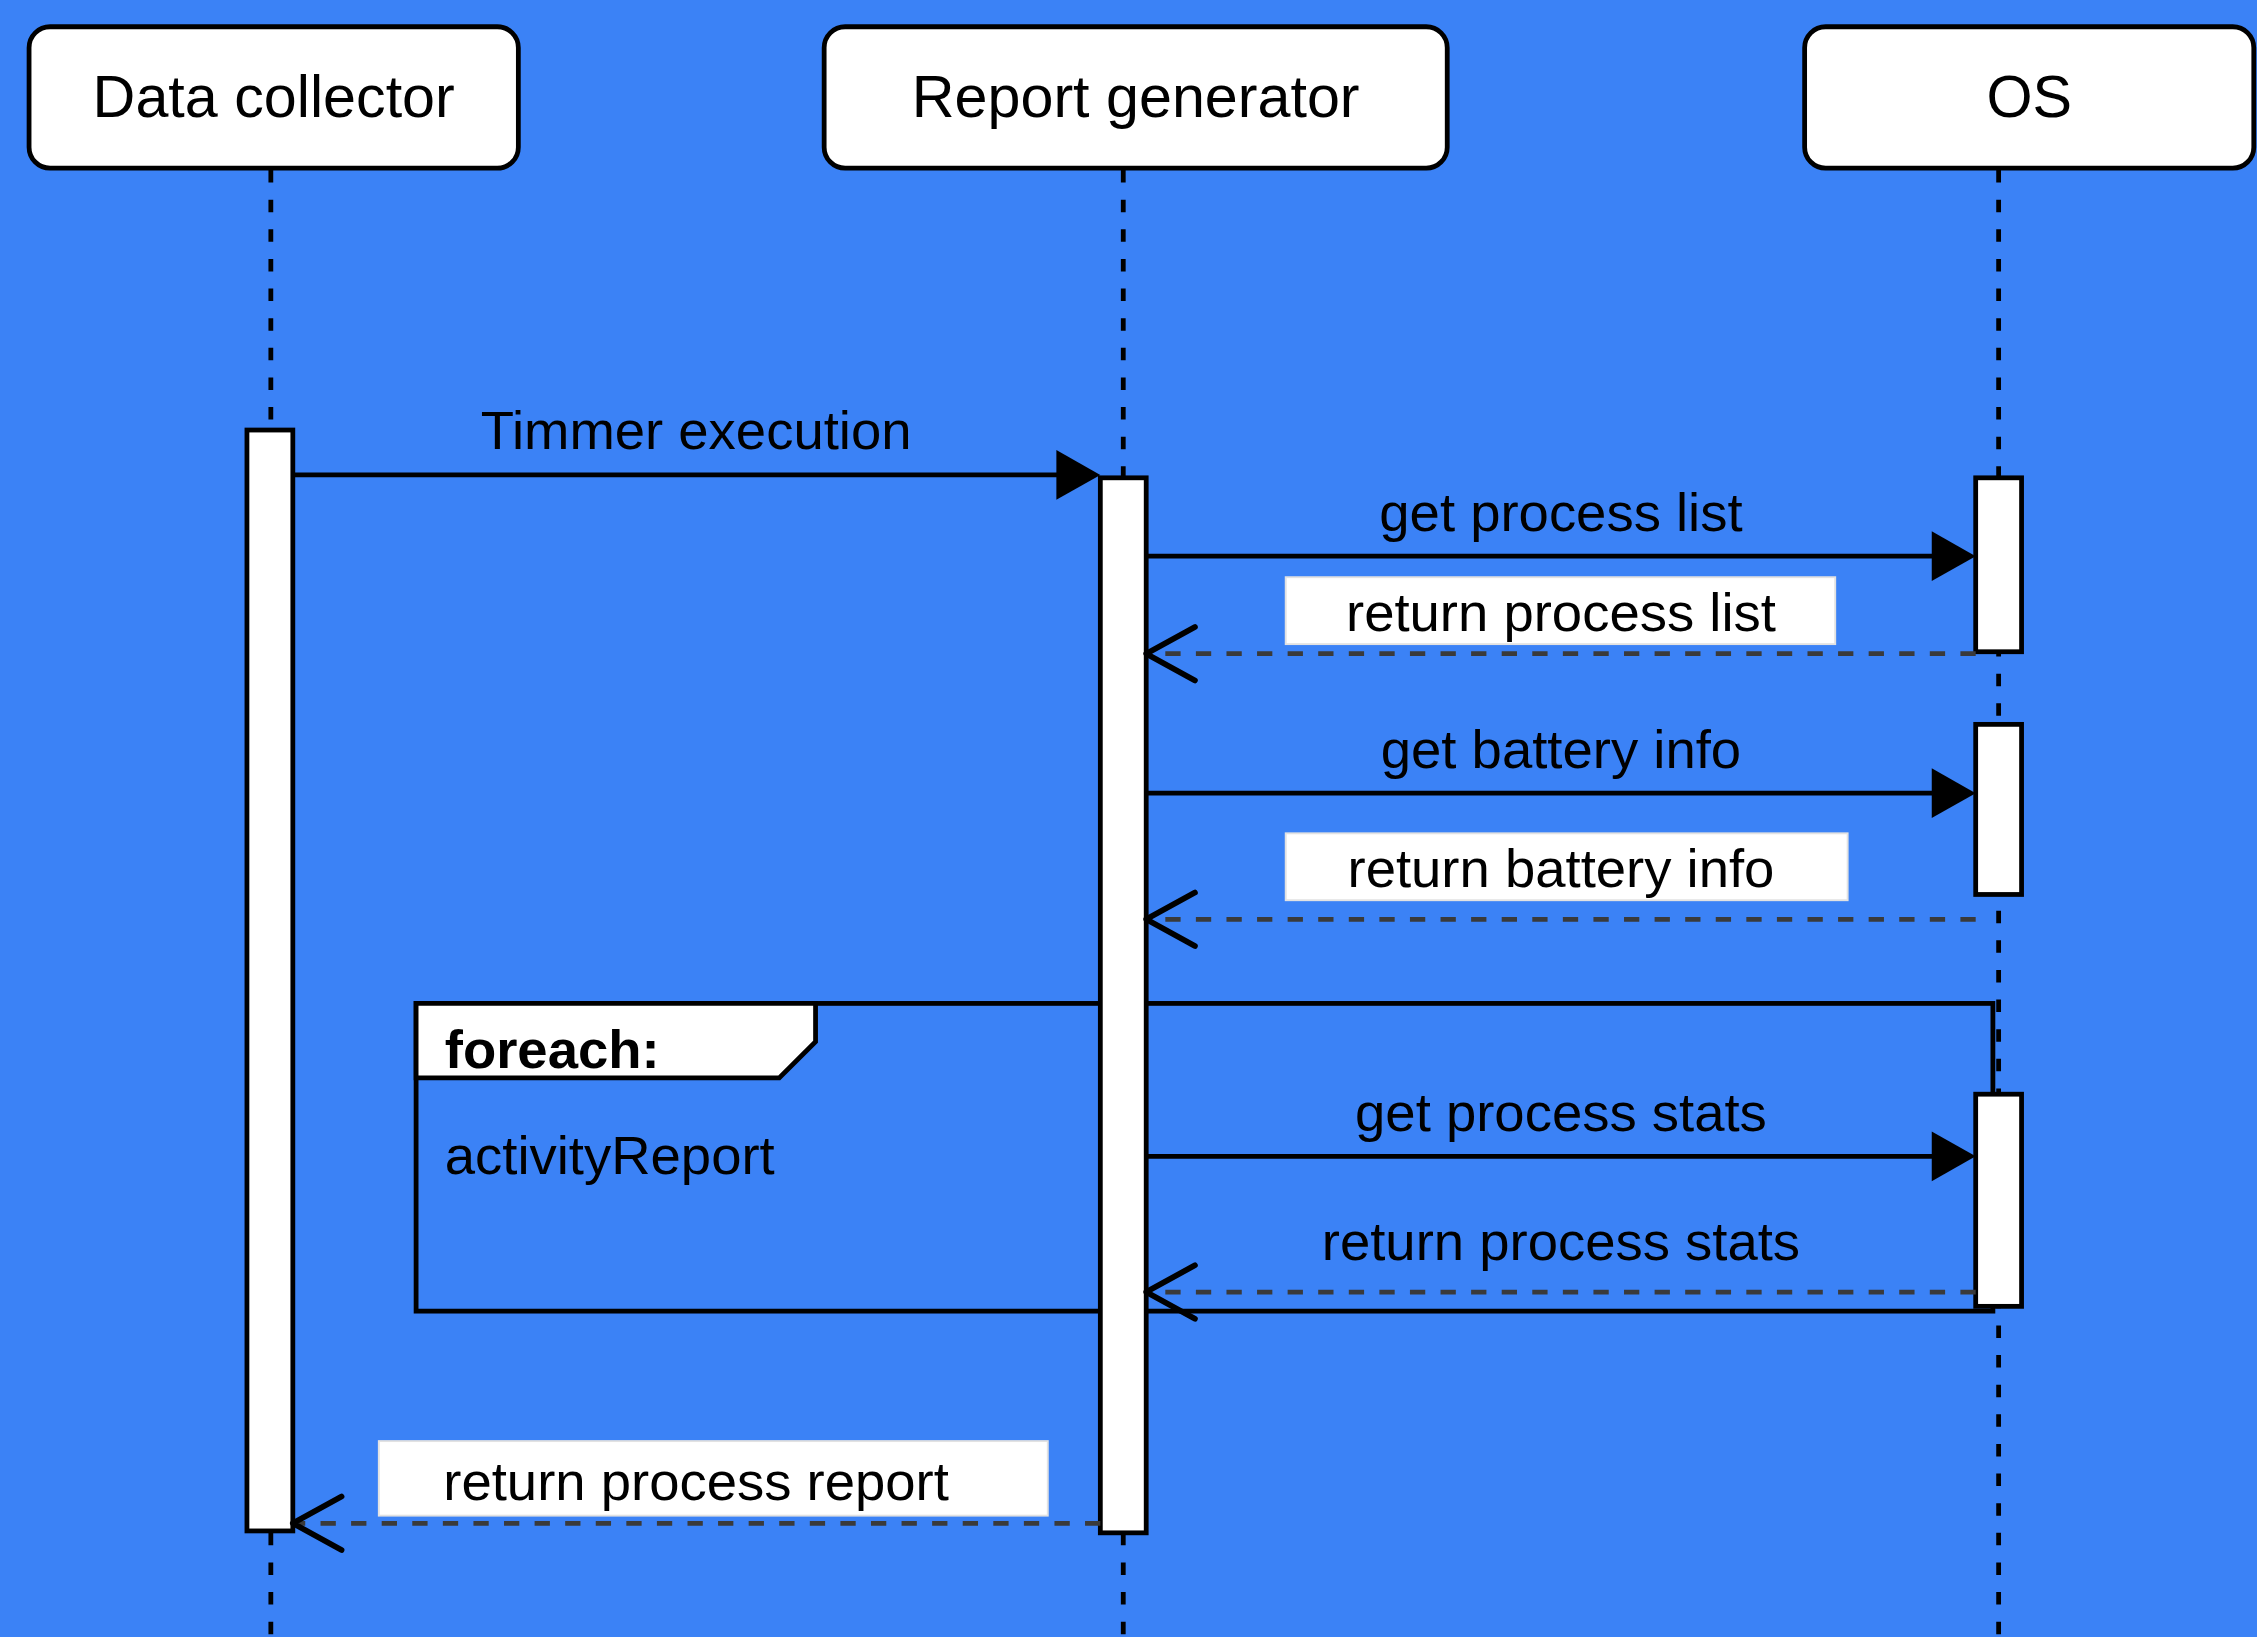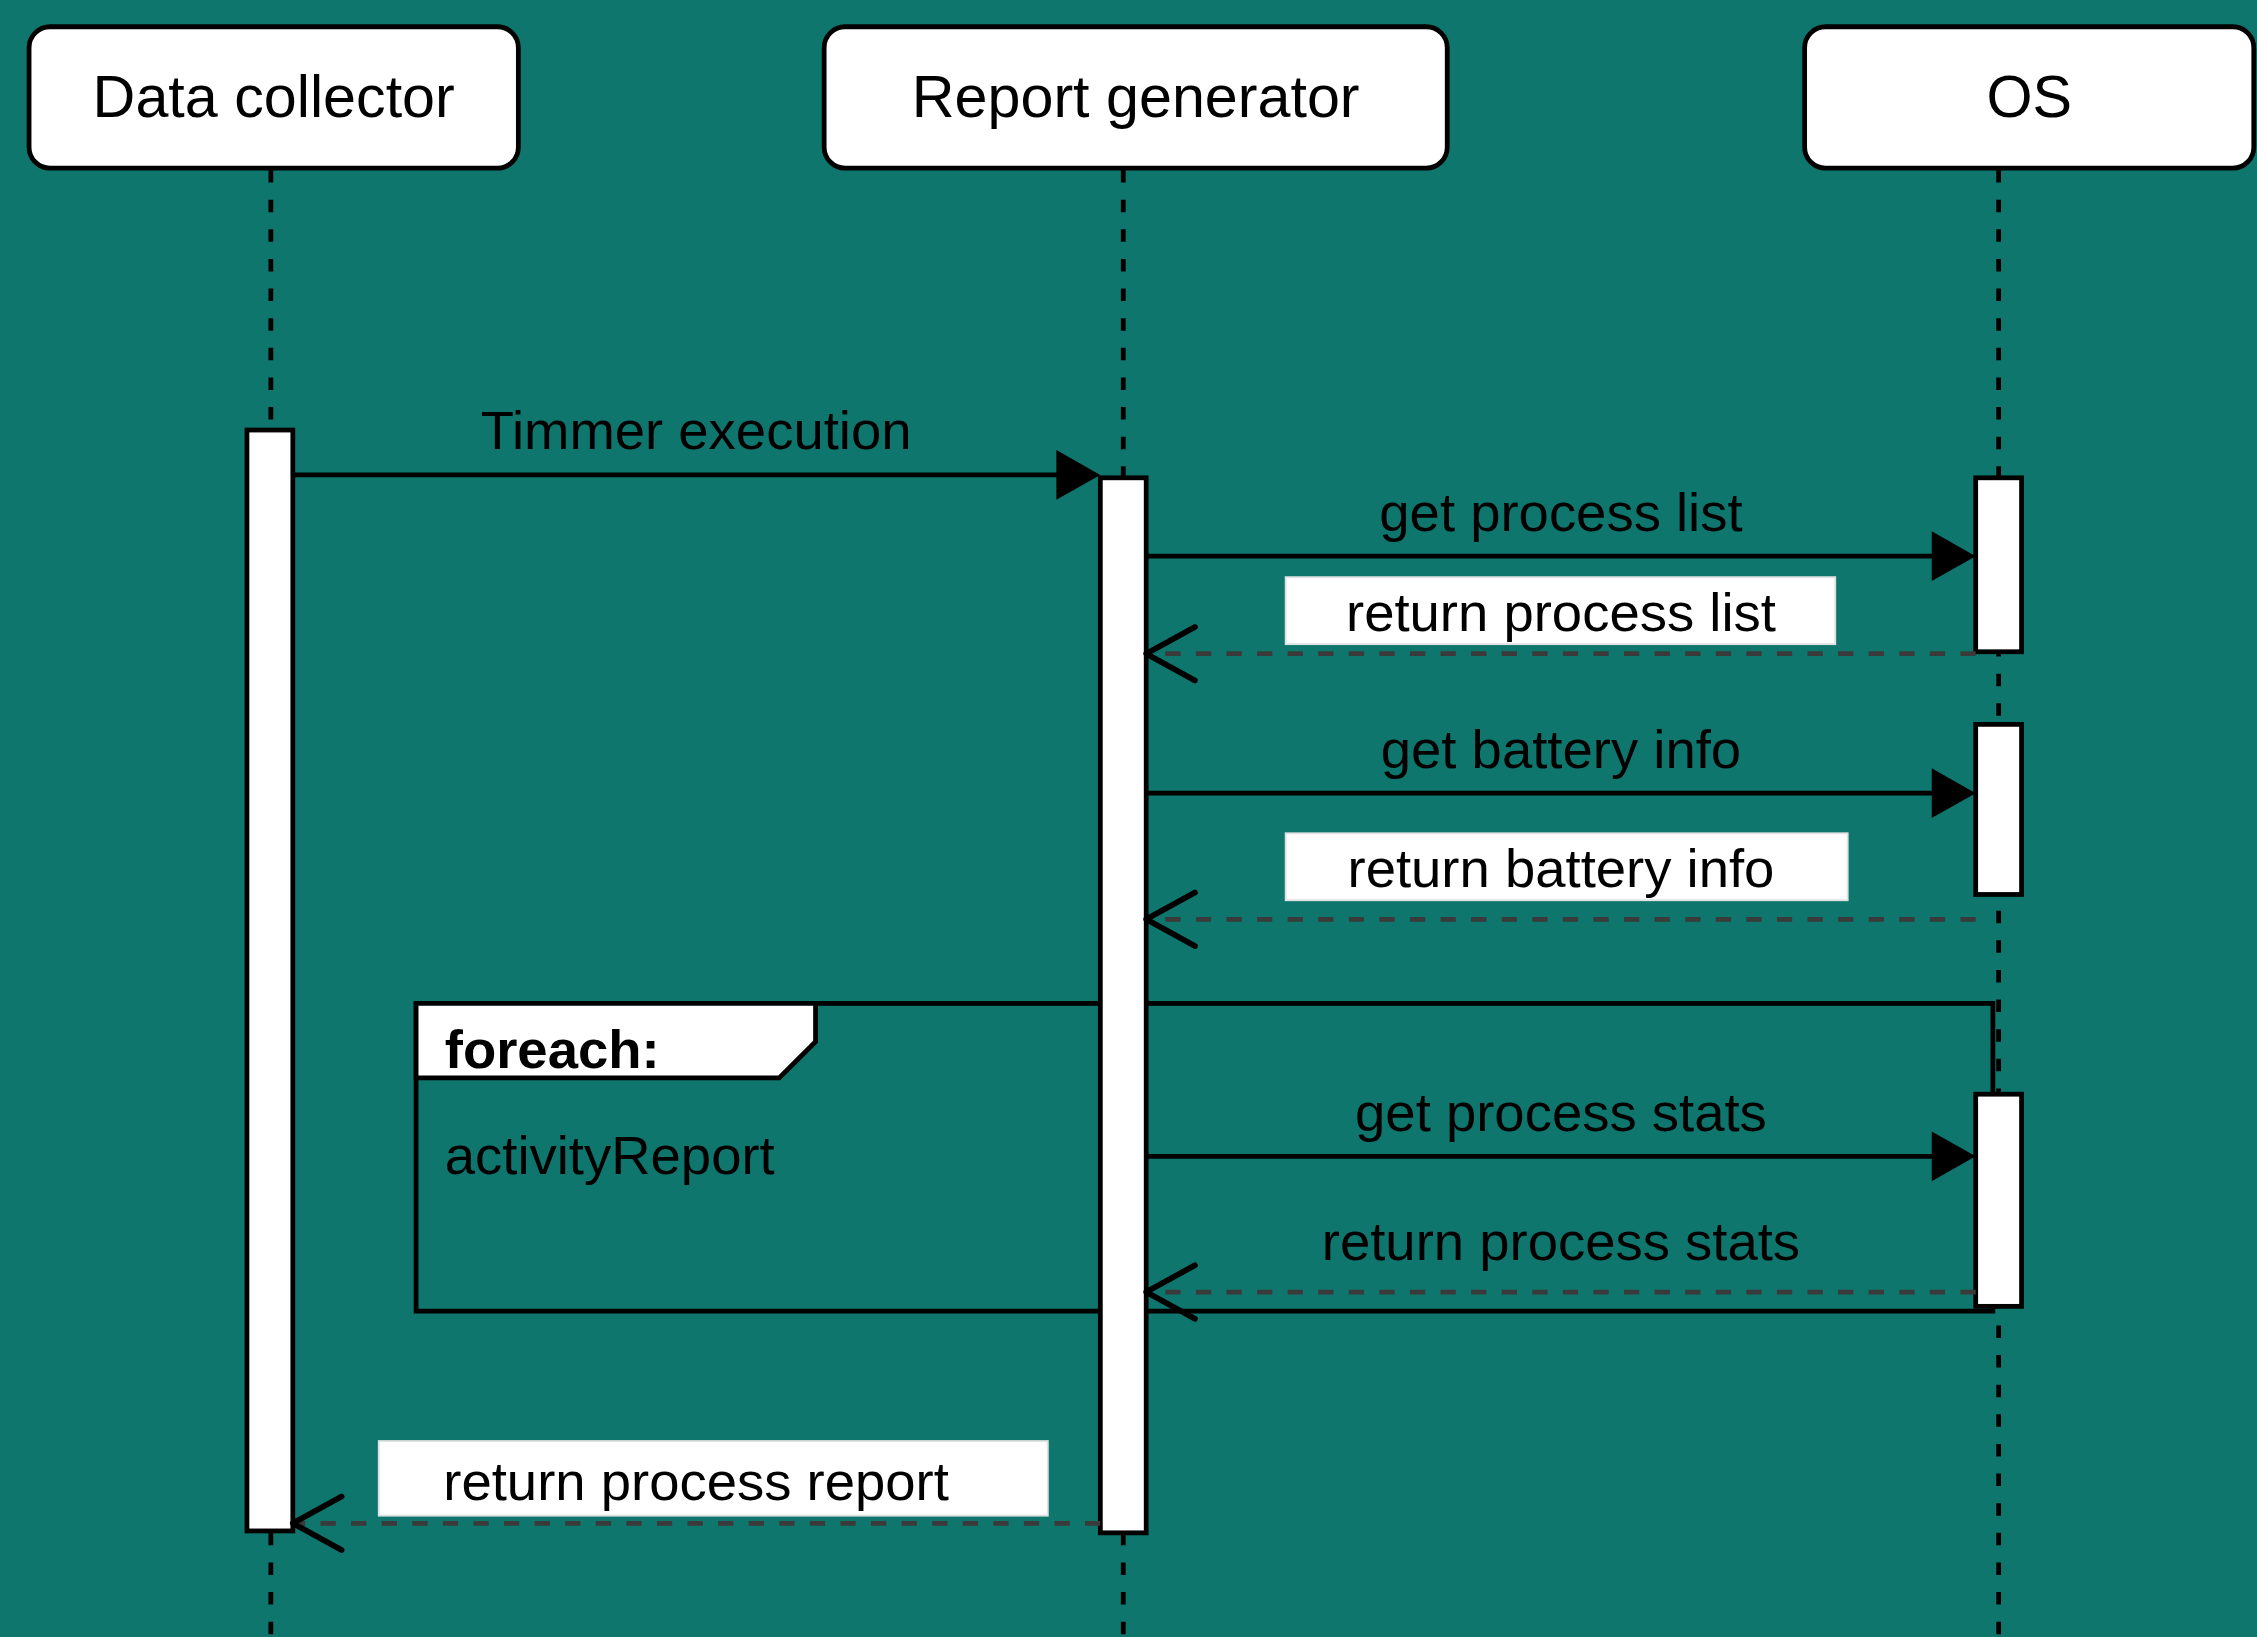--- a/index.html
+++ b/index.html
@@ -8,21 +8,21 @@
     padding: 0;
     background: #ffffff;
   }
   body {
     font-family: "Liberation Sans", sans-serif;
   }
   #diagram-root {
     position: relative;
     width: 2258px;
     height: 1637px;
-    background: #0f766e;
+    background: #3b82f6;
     overflow: hidden;
   }
   svg.seq-canvas {
     position: absolute;
     left: 0;
     top: 0;
     width: 2258px;
     height: 1637px;
     display: block;
   }

